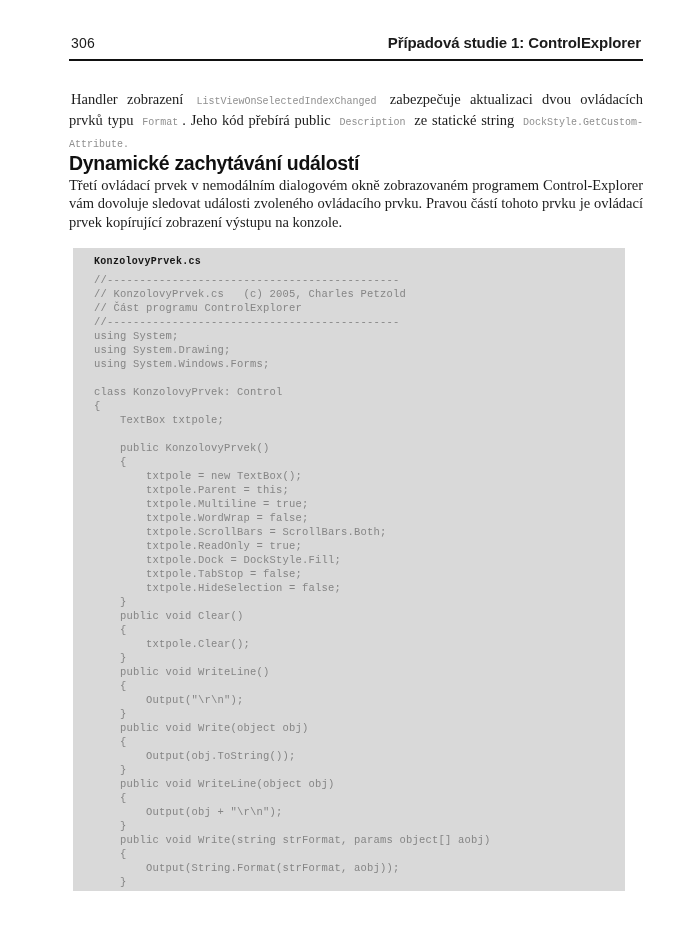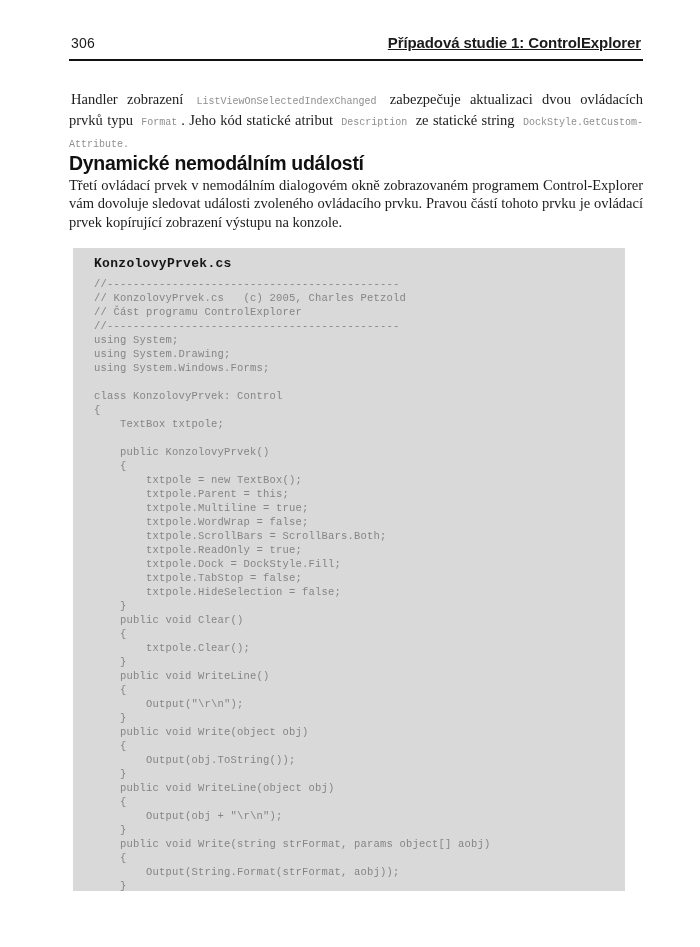--- a/index.html
+++ b/index.html
@@ -17,21 +17,21 @@
     position: absolute;
     left: 63px; top: 26px; width: 574px;
     display: flex;
     justify-content: space-between;
     align-items: flex-end;
     border-bottom: 2px solid #111;
     padding-bottom: 6px;
     font-family: "Liberation Sans", sans-serif;
   }
   .page-number { font-size: 14px; font-weight: 400; letter-spacing: 0.2px; }
-  .header-title { font-size: 15px; font-weight: 700; letter-spacing: -0.1px; text-decoration: underline; }
+  .header-title { font-size: 15px; font-weight: 700; letter-spacing: -0.1px; }
 
   
   .para {
     position: absolute;
     left: 63px; width: 574px;
     font-size: 14.5px;
     line-height: 18.4px;
     text-align: justify;
   }
   #intro-para { top: 84px; }
@@ -56,21 +56,21 @@
   
   .code-box {
     position: absolute;
     left: 67px; top: 242px;
     width: 552px; height: 643px;
     background: #d9d9d9;
     padding: 6px 8px 0 19px;
   }
   .code-title {
     font-family: "Liberation Mono", monospace;
-    font-size: 13px;
+    font-size: 10px;
     font-weight: 700;
     color: #161616;
     letter-spacing: 0.3px;
   }
   .code-body {
     margin-top: 6px;
     font-family: "Liberation Mono", monospace;
     font-size: 10.5px;
     line-height: 14px;
     color: #858585;
@@ -79,23 +79,23 @@
   }
 </style>
 </head>
 <body>
 
 <header class="page-header">
   <span class="page-number">306</span>
   <span class="header-title">Případová studie 1: ControlExplorer</span>
 </header>
 
-<p class="para" id="intro-para"><span>Handler zobrazení </span><span class="icode">ListViewOnSelectedIndexChanged</span><span> zabezpečuje aktualizaci dvou ovládacích prvků typu </span><span class="icode">Format</span><span>. Jeho kód statické atribut </span><span class="icode">Description</span><span> ze statické string </span><span class="icode">DockStyle.GetCustom-Attribute.</span></p>
+<p class="para" id="intro-para"><span>Handler zobrazení </span><span class="icode">ListViewOnSelectedIndexChanged</span><span> zabezpečuje aktualizaci dvou ovládacích prvků typu </span><span class="icode">Format</span><span>. Jeho kód přebírá public </span><span class="icode">Description</span><span> ze statické string </span><span class="icode">DockStyle.GetCustom-Attribute.</span></p>
 
-<h2 class="section-heading">Dynamické nemodálním událostí</h2>
+<h2 class="section-heading">Dynamické zachytávání událostí</h2>
 
 <p class="para" id="section-para">Třetí ovládací prvek v nemodálním dialogovém okně zobrazovaném programem Control-Explorer vám dovoluje sledovat události zvoleného ovládacího prvku. Pravou částí tohoto prvku je ovládací prvek kopírující zobrazení výstupu na konzole.</p>
 
 <section class="code-box">
   <div class="code-title">KonzolovyPrvek.cs</div>
   <div class="code-body">//---------------------------------------------
 // KonzolovyPrvek.cs   (c) 2005, Charles Petzold
 // Část programu ControlExplorer
 //---------------------------------------------
 using System;

